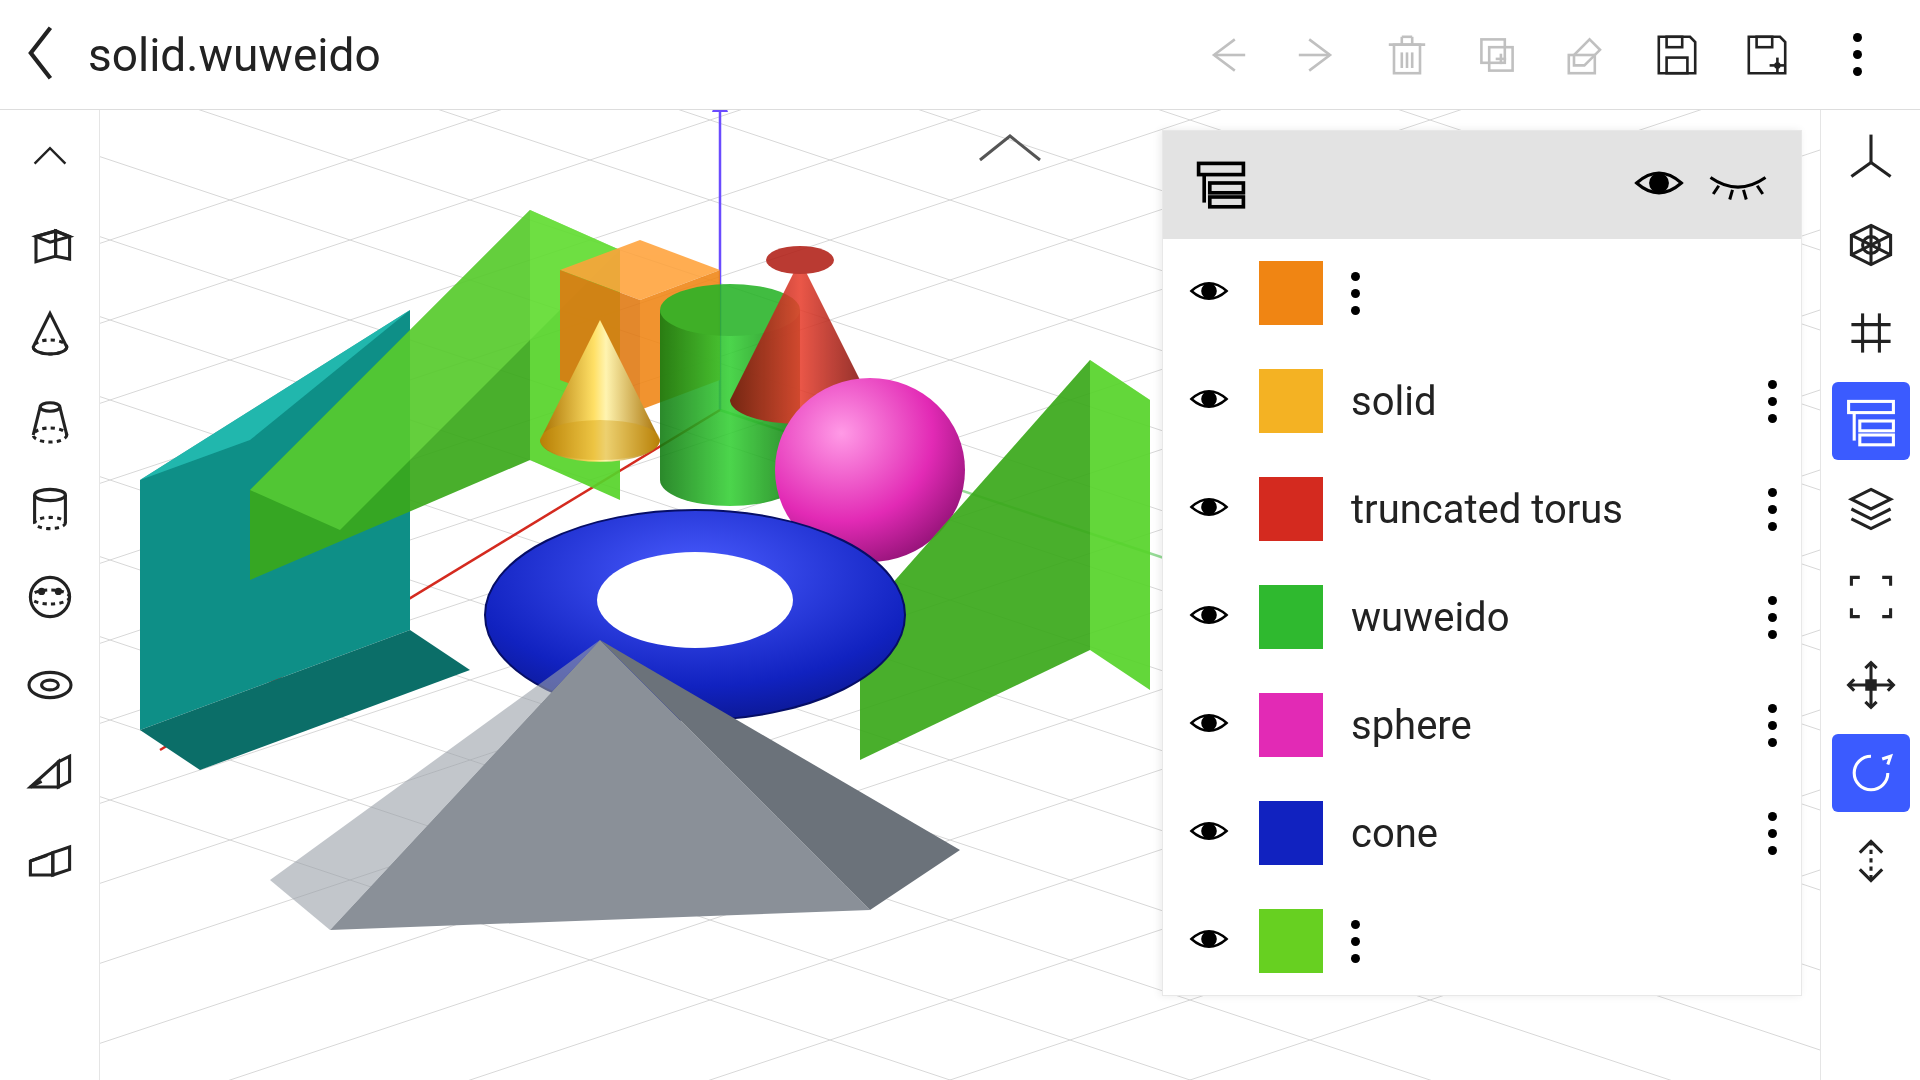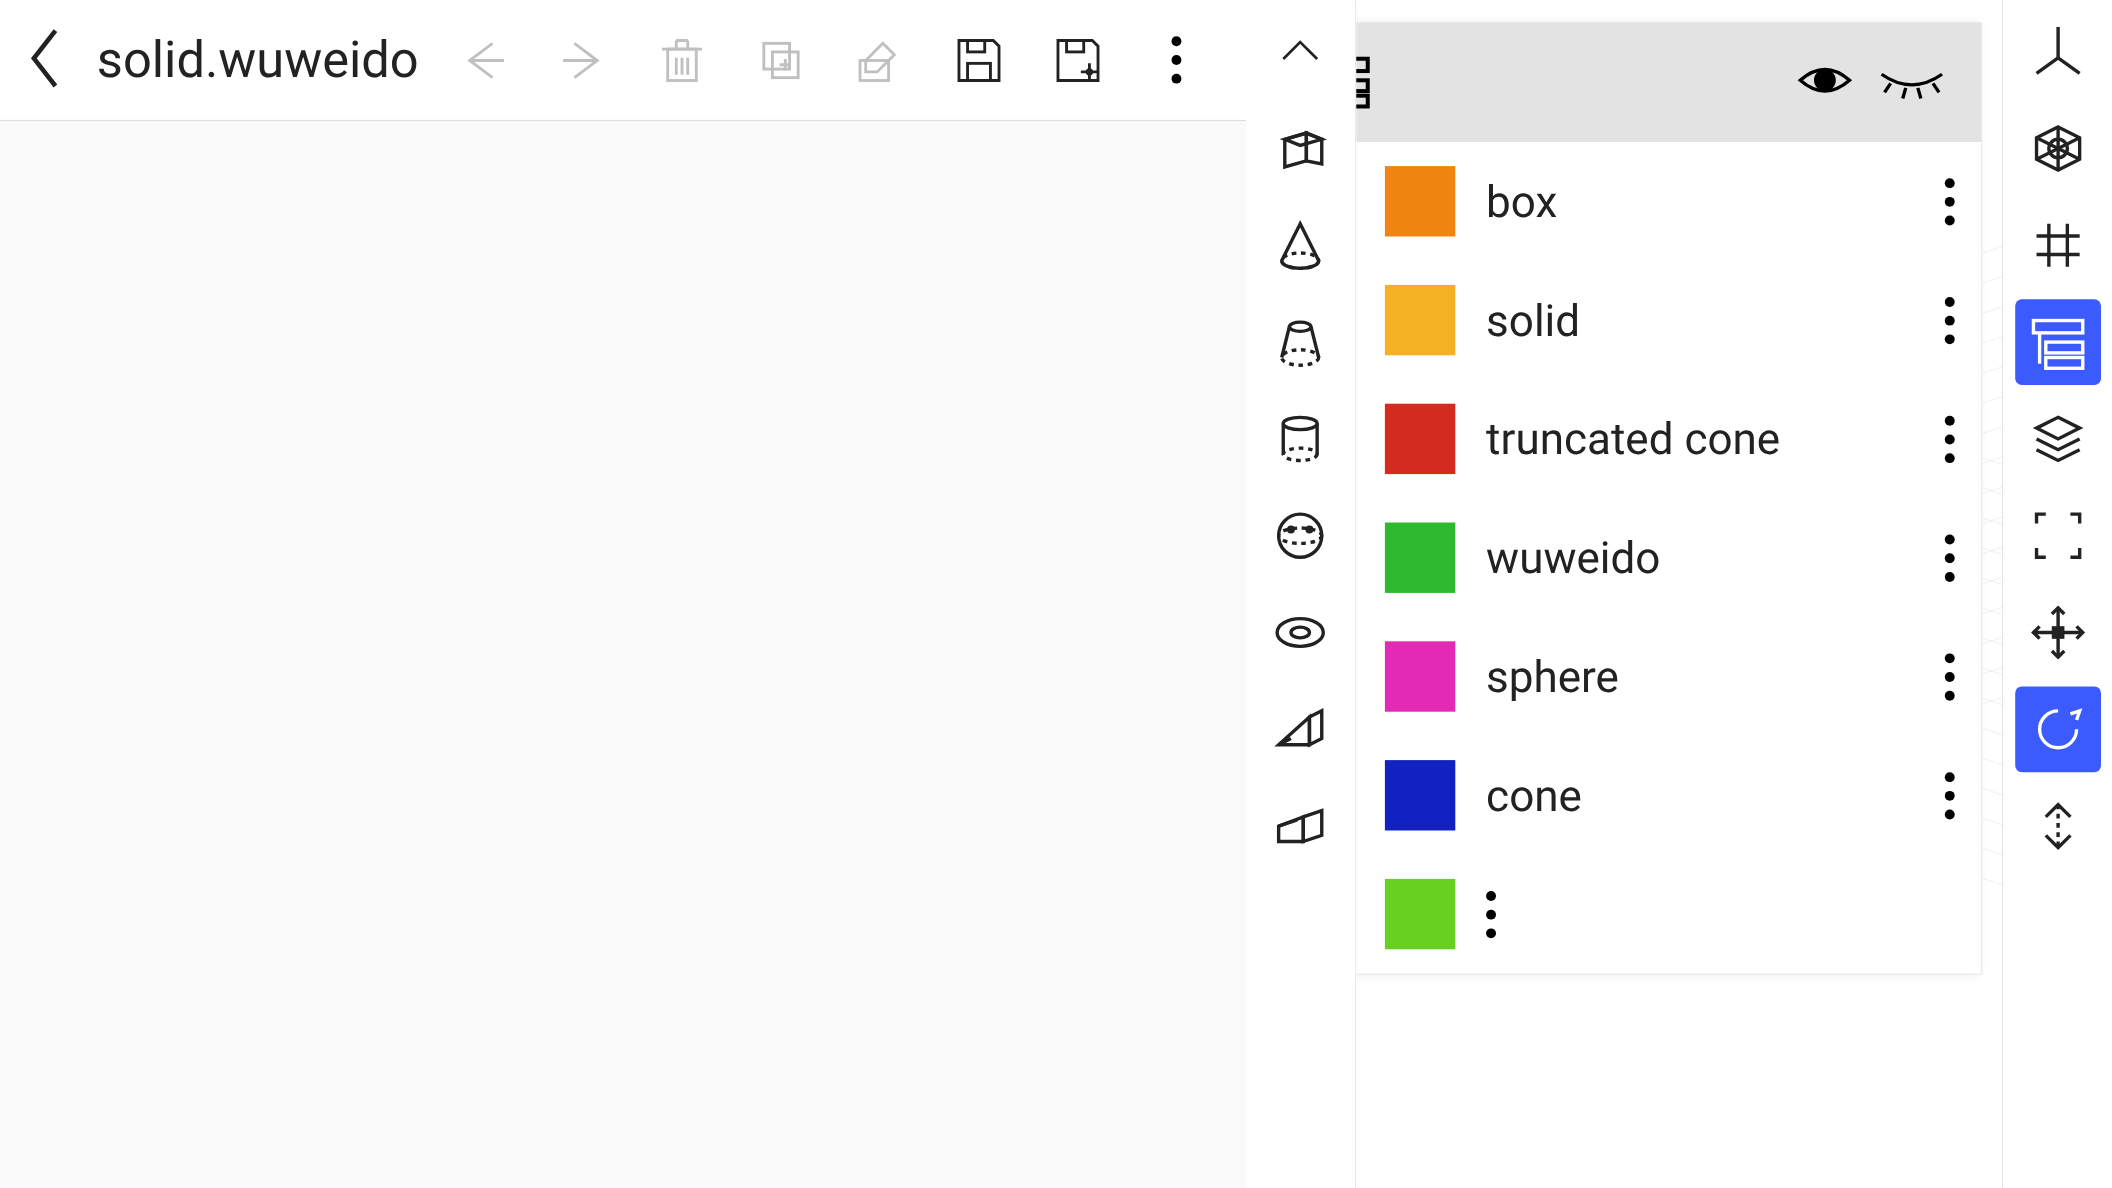--- a/index.html
+++ b/index.html
@@ -1,17 +1,17 @@
 <!DOCTYPE html>
 <html><head>
 <meta charset="utf-8">
 <style>
   * { box-sizing: border-box; margin: 0; padding: 0; }
   html, body { width: 100%; height: 100%; font-family: -apple-system, Roboto, Arial, sans-serif; background: #fafafa; overflow: hidden; }
-  .app { width: 1920px; height: 1080px; position: relative; display: flex; flex-direction: row; transform-origin: top left; }
+  .app { width: 1920px; height: 1080px; position: relative; display: flex; flex-direction: column; transform-origin: top left; }
 
   
   .topbar { height: 110px; display: flex; align-items: center; padding: 0 24px; border-bottom: 1px solid #ddd; background: #fff; gap: 20px; }
   .topbar .title-area { display: flex; align-items: center; gap: 28px; flex: 1; }
   .topbar .title { font-size: 46px; font-weight: 400; color: #222; }
   .topbar .actions { display: flex; align-items: center; gap: 12px; }
   .topbar .actions .btn { width: 78px; height: 78px; display: flex; align-items: center; justify-content: center; }
   .btn.disabled svg { stroke: #c0c0c0; fill: none; }
   .btn svg { stroke: #222; fill: none; stroke-width: 2; }
 
@@ -352,21 +352,20 @@
               </svg>
           </div>
         </div>
         <div class="panel-body" id="layer-list">
             <div class="layer-row">
               <div class="eye"><svg width="44" height="44" viewBox="0 0 40 40" stroke="#000" stroke-width="2.4" fill="none">
                   <path d="M4 20 Q20 6 36 20 Q20 34 4 20 Z"></path>
                   <circle cx="20" cy="20" r="6" fill="#000"></circle>
                 </svg></div>
               <div class="swatch" style="background:#f08513"></div>
-              <div class="layer-label">box</div>
               <div class="dots-v">
                 <span></span>
                 <span></span>
                 <span></span>
               </div>
             </div>
             <div class="layer-row">
               <div class="eye"><svg width="44" height="44" viewBox="0 0 40 40" stroke="#000" stroke-width="2.4" fill="none">
                   <path d="M4 20 Q20 6 36 20 Q20 34 4 20 Z"></path>
                   <circle cx="20" cy="20" r="6" fill="#000"></circle>
@@ -378,21 +377,21 @@
                 <span></span>
                 <span></span>
               </div>
             </div>
             <div class="layer-row">
               <div class="eye"><svg width="44" height="44" viewBox="0 0 40 40" stroke="#000" stroke-width="2.4" fill="none">
                   <path d="M4 20 Q20 6 36 20 Q20 34 4 20 Z"></path>
                   <circle cx="20" cy="20" r="6" fill="#000"></circle>
                 </svg></div>
               <div class="swatch" style="background:#d42a1f"></div>
-              <div class="layer-label">truncated cone</div>
+              <div class="layer-label">truncated torus</div>
               <div class="dots-v">
                 <span></span>
                 <span></span>
                 <span></span>
               </div>
             </div>
             <div class="layer-row">
               <div class="eye"><svg width="44" height="44" viewBox="0 0 40 40" stroke="#000" stroke-width="2.4" fill="none">
                   <path d="M4 20 Q20 6 36 20 Q20 34 4 20 Z"></path>
                   <circle cx="20" cy="20" r="6" fill="#000"></circle>

